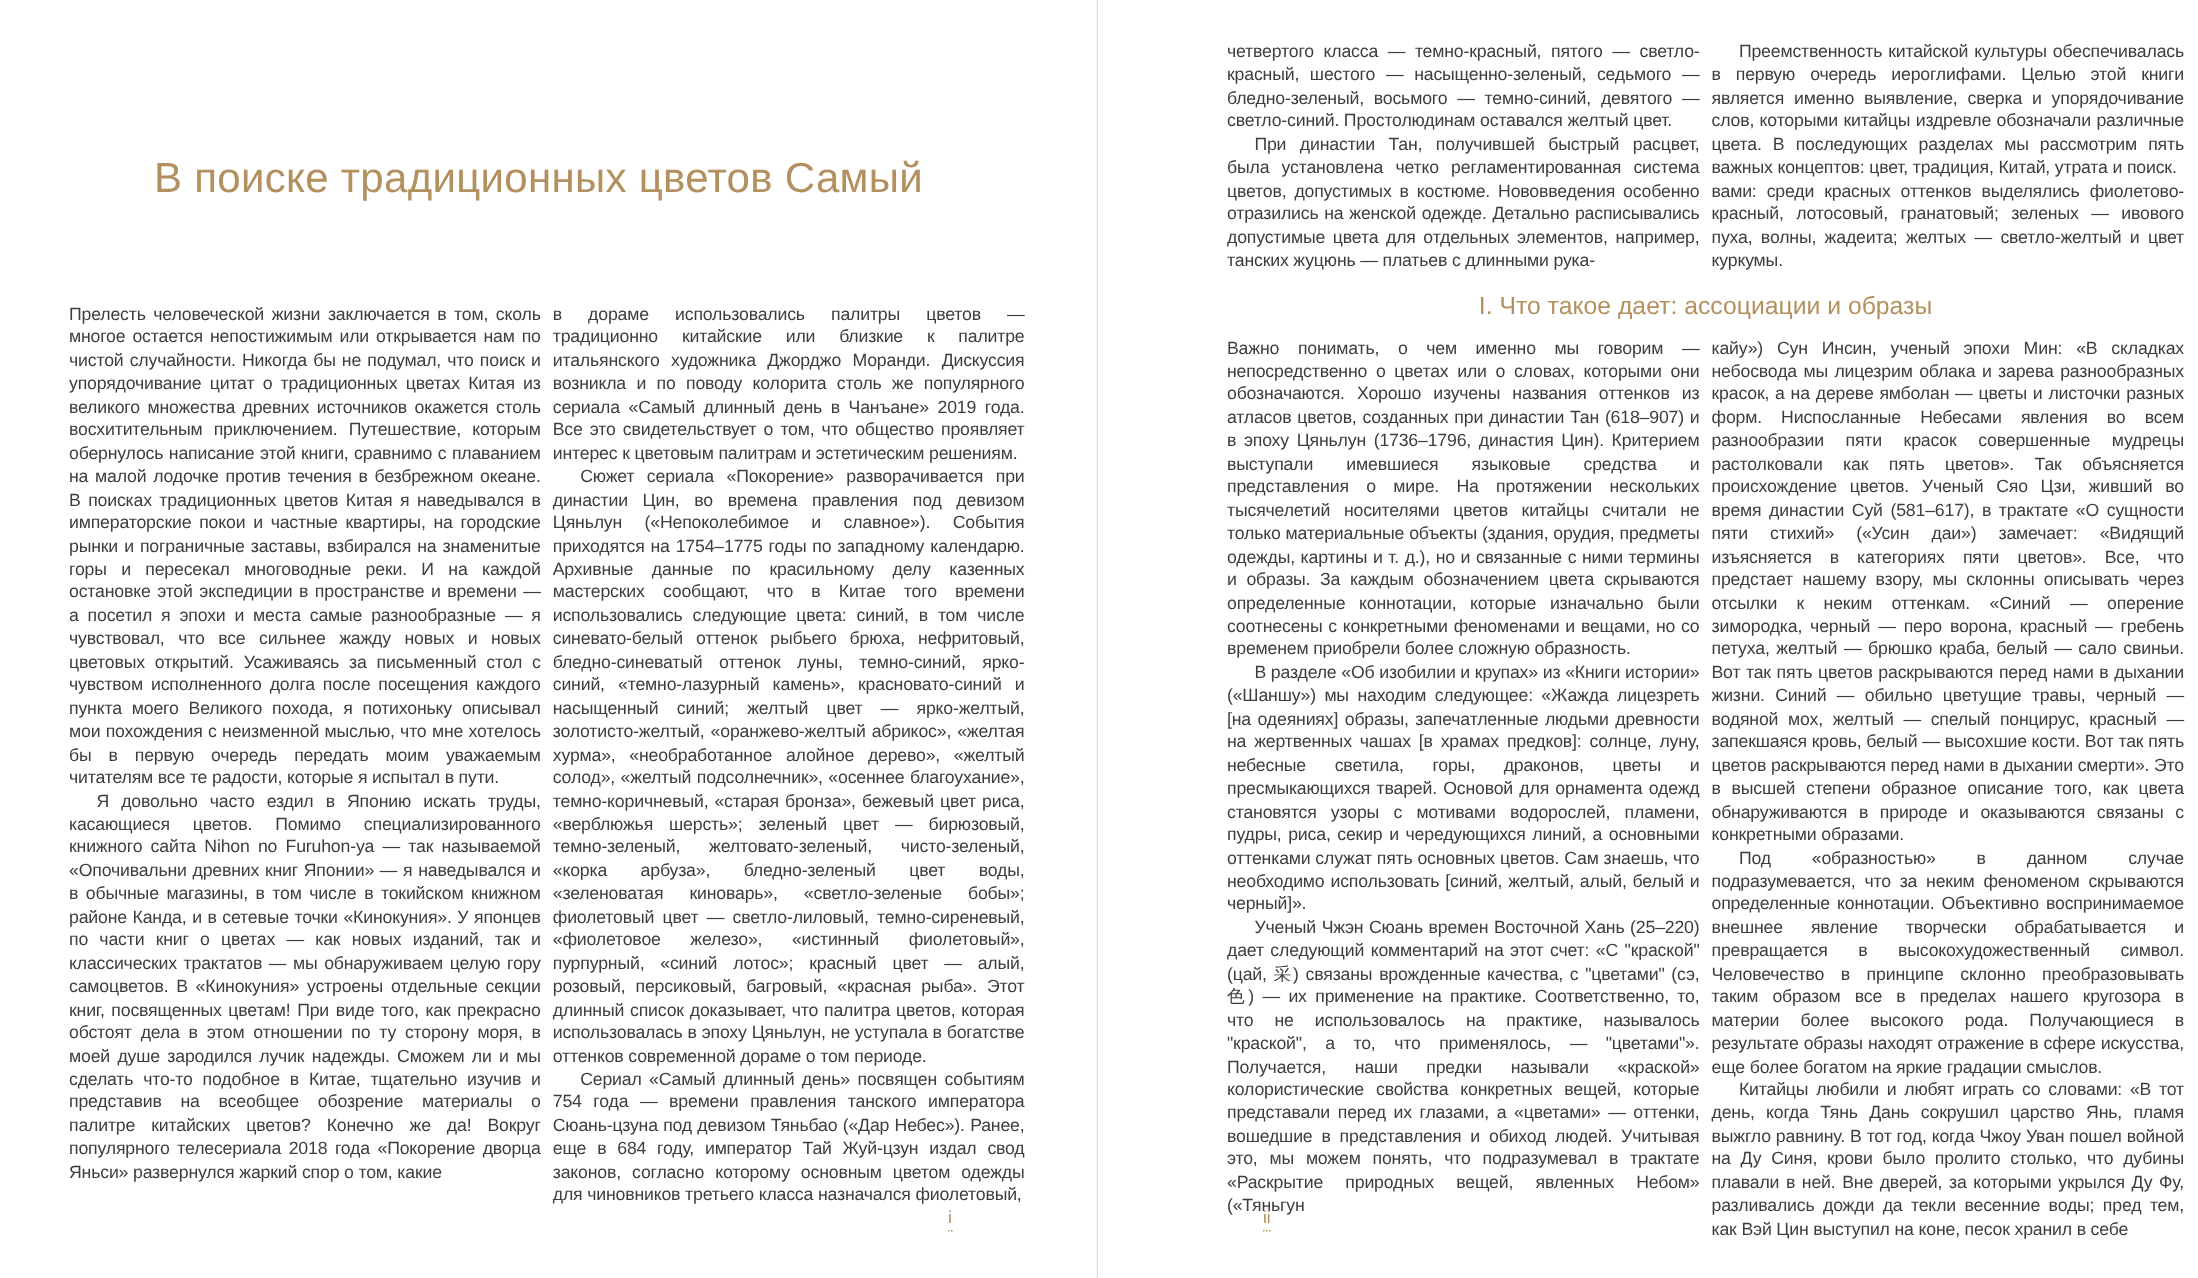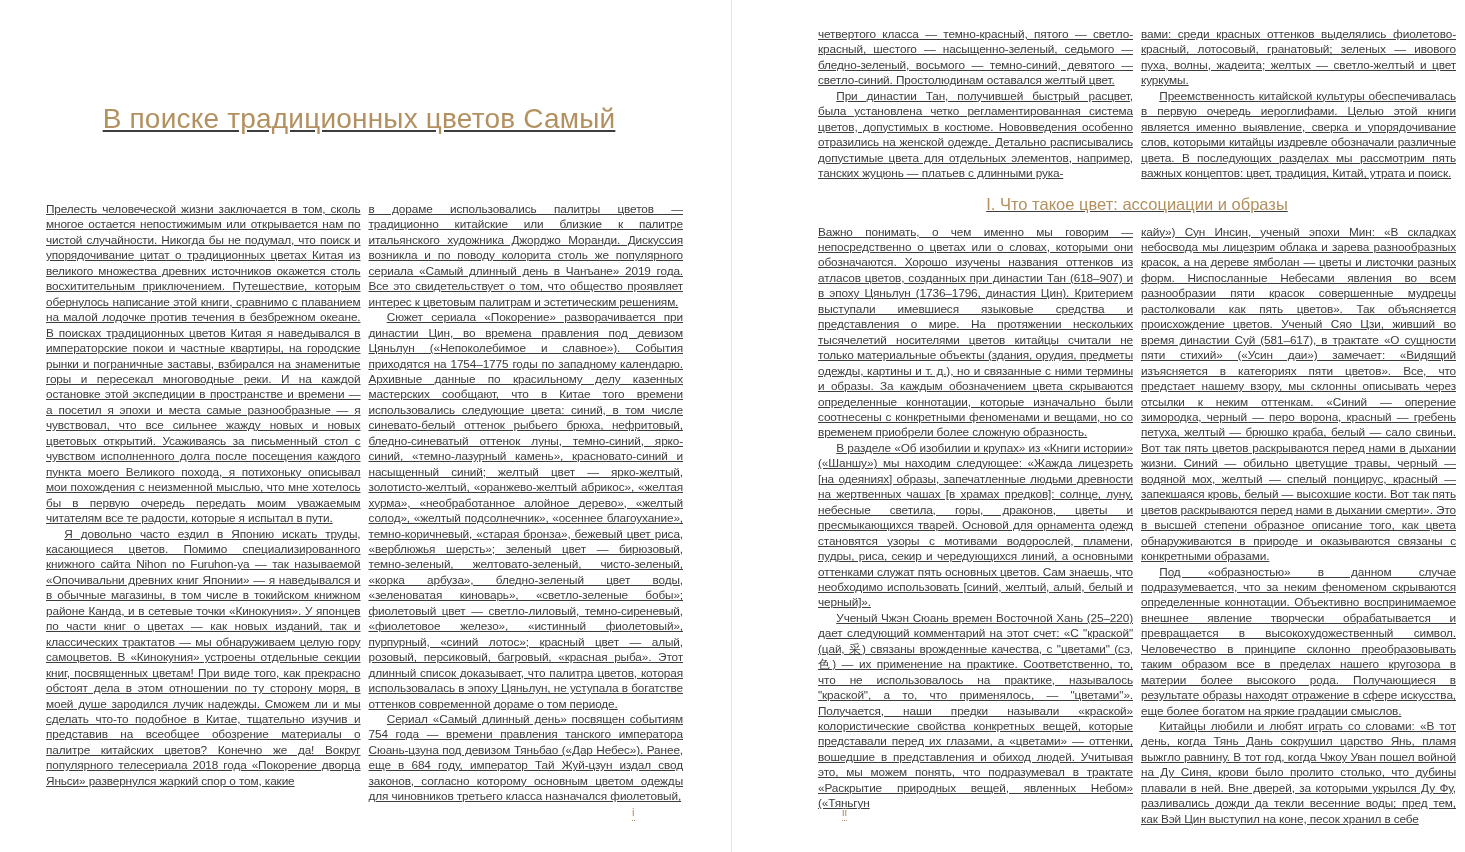--- a/index.html
+++ b/index.html
@@ -13,21 +13,21 @@
   body{
     background:var(--background);
     font-family:"Liberation Sans","DejaVu Sans",sans-serif;
     color:var(--text);
   }
   .spread{position:relative;width:1465px;height:852px;}
   .page-divider{
     position:absolute;left:731px;top:0;width:1px;height:852px;
     background:var(--divider);
   }
-  .page{position:absolute;top:0;text-decoration:underline;}
+  .page{position:absolute;top:0;}
   .page-l{left:35px;width:648px;}
   .page-r{left:818px;width:638px;}
   .title{
     margin-top:101px;
     font-size:28px;font-weight:400;letter-spacing:.2px;
     color:var(--accent);text-align:center;line-height:1.25;
   }
   .heading{
     font-size:16.5px;font-weight:400;
     color:var(--accent);text-align:center;
@@ -73,26 +73,26 @@
     </div>
   </section>
 
   <section class="page page-r">
     <div class="cols">
       <div class="col">
         <p class="p">четвертого класса — темно-красный, пятого — светло-красный, шестого — насыщенно-зеленый, седьмого — бледно-зеленый, восьмого — темно-синий, девятого — светло-синий. Простолюдинам оставался желтый цвет.</p>
         <p class="p indent">При династии Тан, получившей быстрый расцвет, была установлена четко регламентированная система цветов, допустимых в костюме. Нововведения особенно отразились на женской одежде. Детально расписывались допустимые цвета для отдельных элементов, например, танских жуцюнь — платьев с длинными рука-</p>
       </div>
       <div class="col">
+        <p class="p indent">Преемственность китайской культуры обеспечивалась в первую очередь иероглифами. Целью этой книги является именно выявление, сверка и упорядочивание слов, которыми китайцы издревле обозначали различные цвета. В последующих разделах мы рассмотрим пять важных концептов: цвет, традиция, Китай, утрата и поиск.</p>
         <p class="p">вами: среди красных оттенков выделялись фиолетово-красный, лотосовый, гранатовый; зеленых — ивового пуха, волны, жадеита; желтых — светло-желтый и цвет куркумы.</p>
-        <p class="p indent">Преемственность китайской культуры обеспечивалась в первую очередь иероглифами. Целью этой книги является именно выявление, сверка и упорядочивание слов, которыми китайцы издревле обозначали различные цвета. В последующих разделах мы рассмотрим пять важных концептов: цвет, традиция, Китай, утрата и поиск.</p>
       </div>
     </div>
 
-    <h2 class="heading">I. Что такое цвет: ассоциации и образы</h2>
+    <h2 class="heading">I. Что такое дает: ассоциации и образы</h2>
 
     <div class="cols">
       <div class="col">
         <p class="p">Важно понимать, о чем именно мы говорим — непосредственно о цветах или о словах, которыми они обозначаются. Хорошо изучены названия оттенков из атласов цветов, созданных при династии Тан (618–907) и в эпоху Цяньлун (1736–1796, династия Цин). Критерием выступали имевшиеся языковые средства и представления о мире. На протяжении нескольких тысячелетий носителями цветов китайцы считали не только материальные объекты (здания, орудия, предметы одежды, картины и т. д.), но и связанные с ними термины и образы. За каждым обозначением цвета скрываются определенные коннотации, которые изначально были соотнесены с конкретными феноменами и вещами, но со временем приобрели более сложную образность.</p>
         <p class="p indent">В разделе «Об изобилии и крупах» из «Книги истории» («Шаншу») мы находим следующее: «Жажда лицезреть [на одеяниях] образы, запечатленные людьми древности на жертвенных чашах [в храмах предков]: солнце, луну, небесные светила, горы, драконов, цветы и пресмыкающихся тварей. Основой для орнамента одежд становятся узоры с мотивами водорослей, пламени, пудры, риса, секир и чередующихся линий, а основными оттенками служат пять основных цветов. Сам знаешь, что необходимо использовать [синий, желтый, алый, белый и черный]».</p>
         <p class="p indent">Ученый Чжэн Сюань времен Восточной Хань (25–220) дает следующий комментарий на этот счет: «С "краской" (цай, 采) связаны врожденные качества, с "цветами" (сэ, 色) — их применение на практике. Соответственно, то, что не использовалось на практике, называлось "краской", а то, что применялось, — "цветами"». Получается, наши предки называли «краской» колористические свойства конкретных вещей, которые представали перед их глазами, а «цветами» — оттенки, вошедшие в представления и обиход людей. Учитывая это, мы можем понять, что подразумевал в трактате «Раскрытие природных вещей, явленных Небом» («Тяньгун</p>
       </div>
       <div class="col">
         <p class="p">кайу») Сун Инсин, ученый эпохи Мин: «В складках небосвода мы лицезрим облака и зарева разнообразных красок, а на дереве ямболан — цветы и листочки разных форм. Ниспосланные Небесами явления во всем разнообразии пяти красок совершенные мудрецы растолковали как пять цветов». Так объясняется происхождение цветов. Ученый Сяо Цзи, живший во время династии Суй (581–617), в трактате «О сущности пяти стихий» («Усин даи») замечает: «Видящий изъясняется в категориях пяти цветов». Все, что предстает нашему взору, мы склонны описывать через отсылки к неким оттенкам. «Синий — оперение зимородка, черный — перо ворона, красный — гребень петуха, желтый — брюшко краба, белый — сало свиньи. Вот так пять цветов раскрываются перед нами в дыхании жизни. Синий — обильно цветущие травы, черный — водяной мох, желтый — спелый понцирус, красный — запекшаяся кровь, белый — высохшие кости. Вот так пять цветов раскрываются перед нами в дыхании смерти». Это в высшей степени образное описание того, как цвета обнаруживаются в природе и оказываются связаны с конкретными образами.</p>
         <p class="p indent">Под «образностью» в данном случае подразумевается, что за неким феноменом скрываются определенные коннотации. Объективно воспринимаемое внешнее явление творчески обрабатывается и превращается в высокохудожественный символ. Человечество в принципе склонно преобразовывать таким образом все в пределах нашего кругозора в материи более высокого рода. Получающиеся в результате образы находят отражение в сфере искусства, еще более богатом на яркие градации смыслов.</p>

